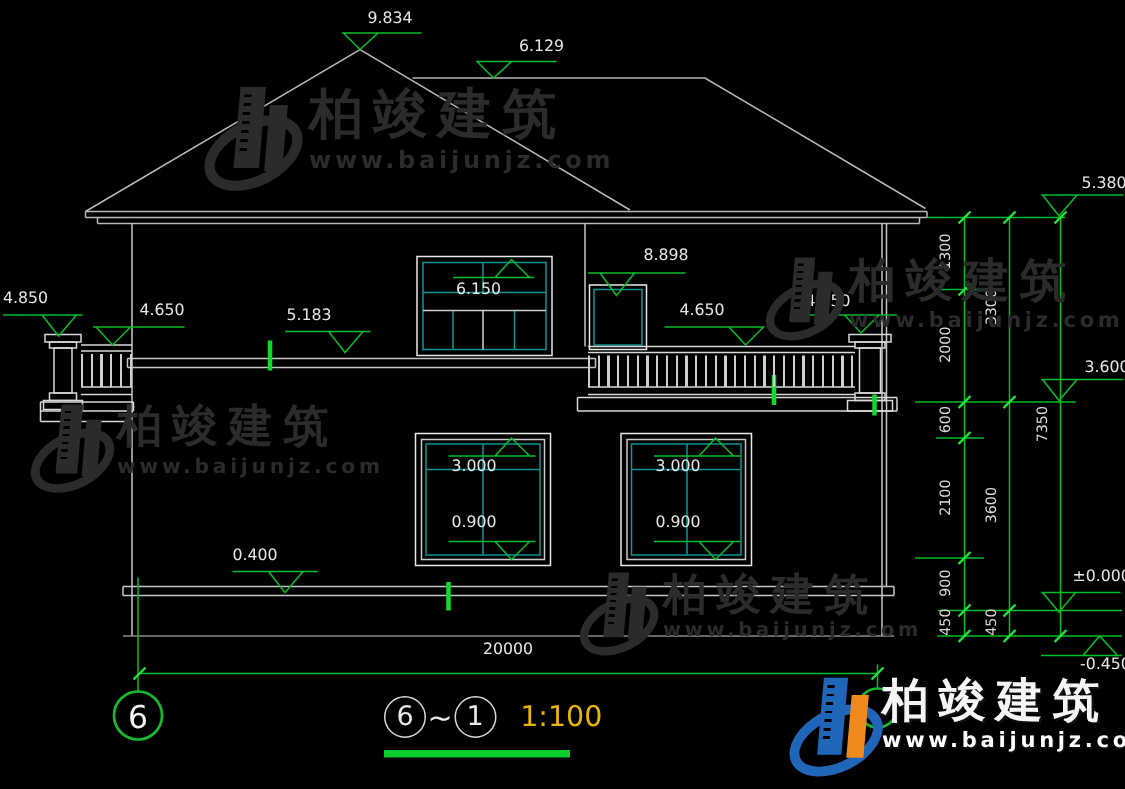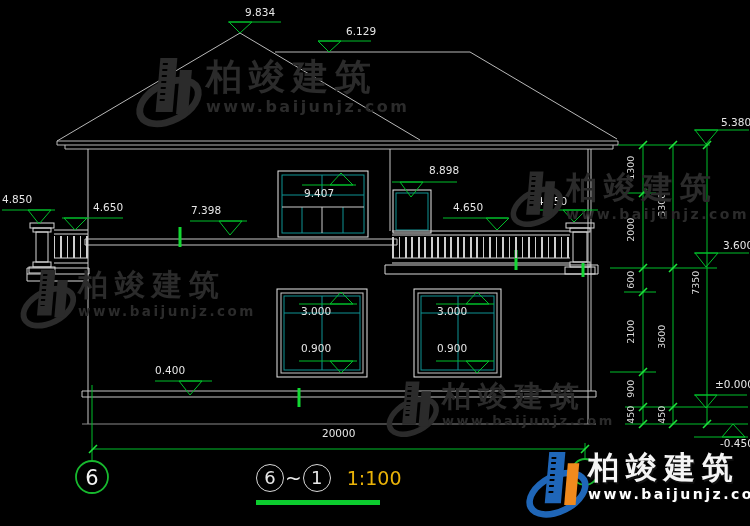--- a/index.html
+++ b/index.html
@@ -148,22 +148,22 @@
   <div class="balusters" style="left:392px;top:237px;width:178px;height:21px;"></div>
 
   <div class="lbl" style="left:245px;top:7px;">9.834</div>
   <div class="lbl" style="left:346px;top:26px;">6.129</div>
   <div class="lbl" style="left:721px;top:117px;">5.380</div>
   <div class="lbl" style="left:723px;top:240px;">3.600</div>
   <div class="lbl" style="left:715px;top:379px;">±0.000</div>
   <div class="lbl" style="left:720px;top:438px;">-0.450</div>
   <div class="lbl" style="left:2px;top:194px;">4.850</div>
   <div class="lbl" style="left:93px;top:202px;">4.650</div>
-  <div class="lbl" style="left:191px;top:205px;">7.398</div>
-  <div class="lbl" style="left:304px;top:188px;">9.407</div>
+  <div class="lbl" style="left:191px;top:205px;">5.183</div>
+  <div class="lbl" style="left:304px;top:188px;">6.150</div>
   <div class="lbl" style="left:429px;top:165px;">8.898</div>
   <div class="lbl" style="left:453px;top:202px;">4.650</div>
   <div class="lbl" style="left:537px;top:196px;">4.850</div>
   <div class="lbl" style="left:155px;top:365px;">0.400</div>
   <div class="lbl" style="left:301px;top:306px;">3.000</div>
   <div class="lbl" style="left:301px;top:343px;">0.900</div>
   <div class="lbl" style="left:437px;top:306px;">3.000</div>
   <div class="lbl" style="left:437px;top:343px;">0.900</div>
 
   <div class="vlbl" style="left:609px;top:163px;">1300</div>

